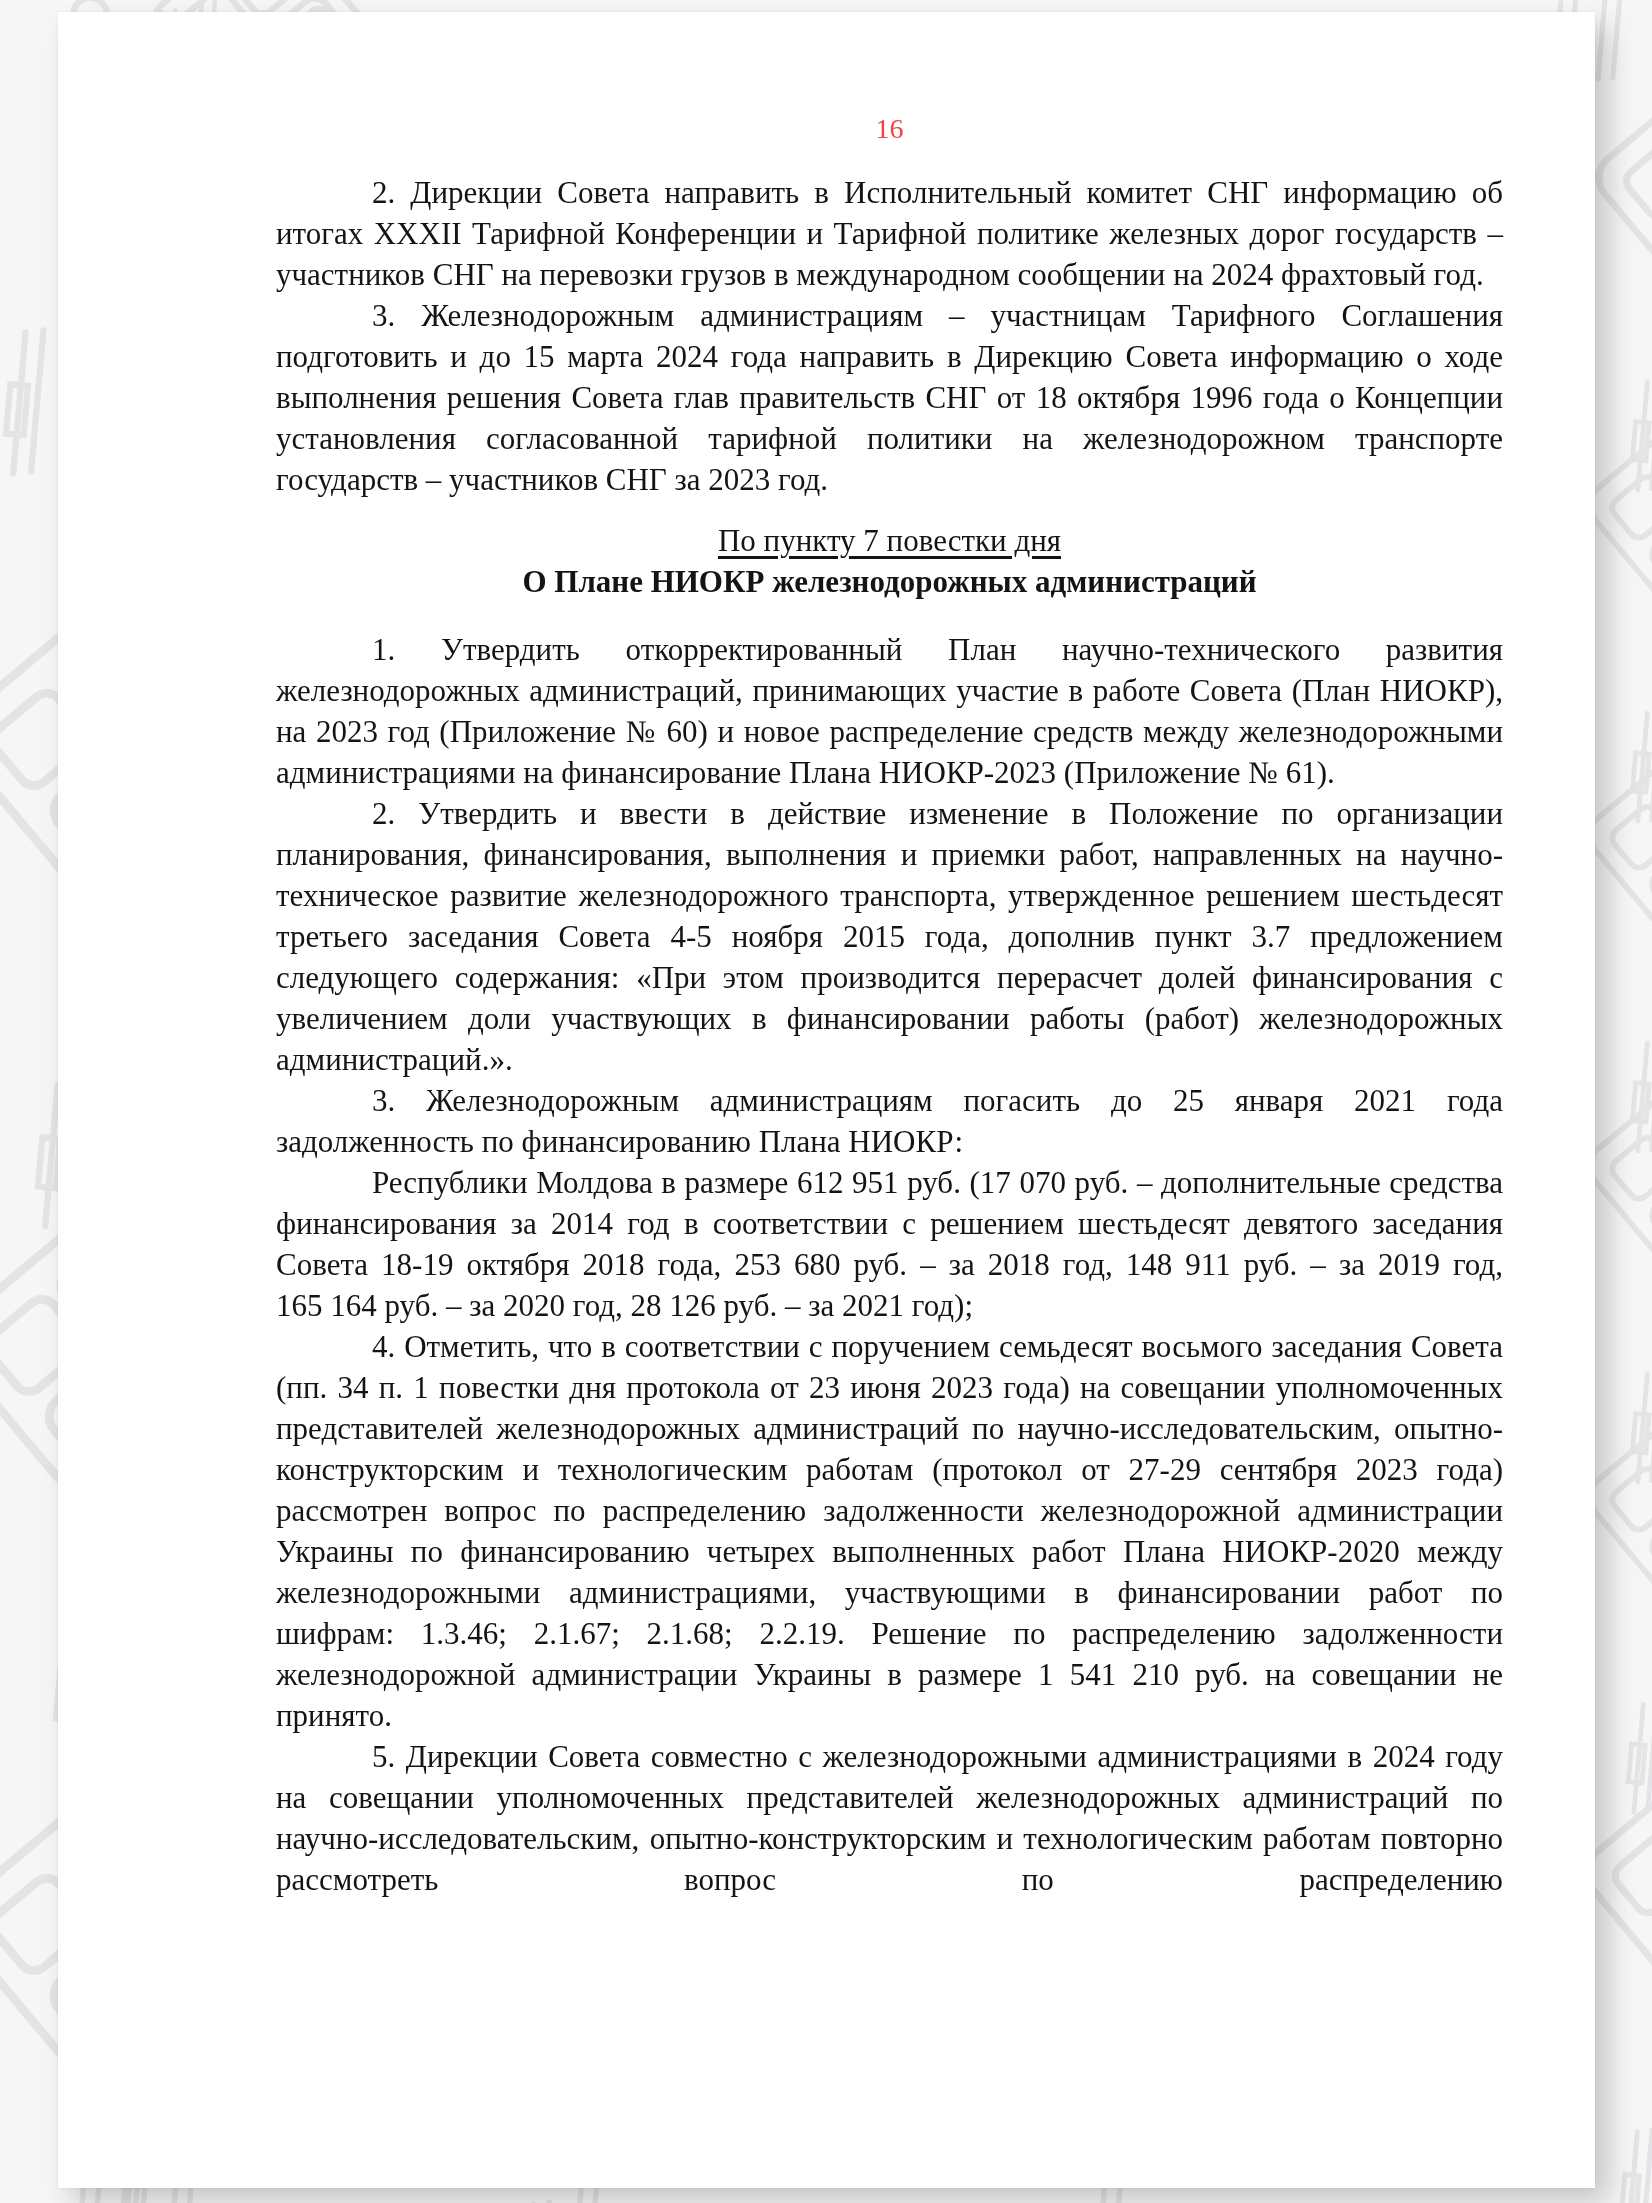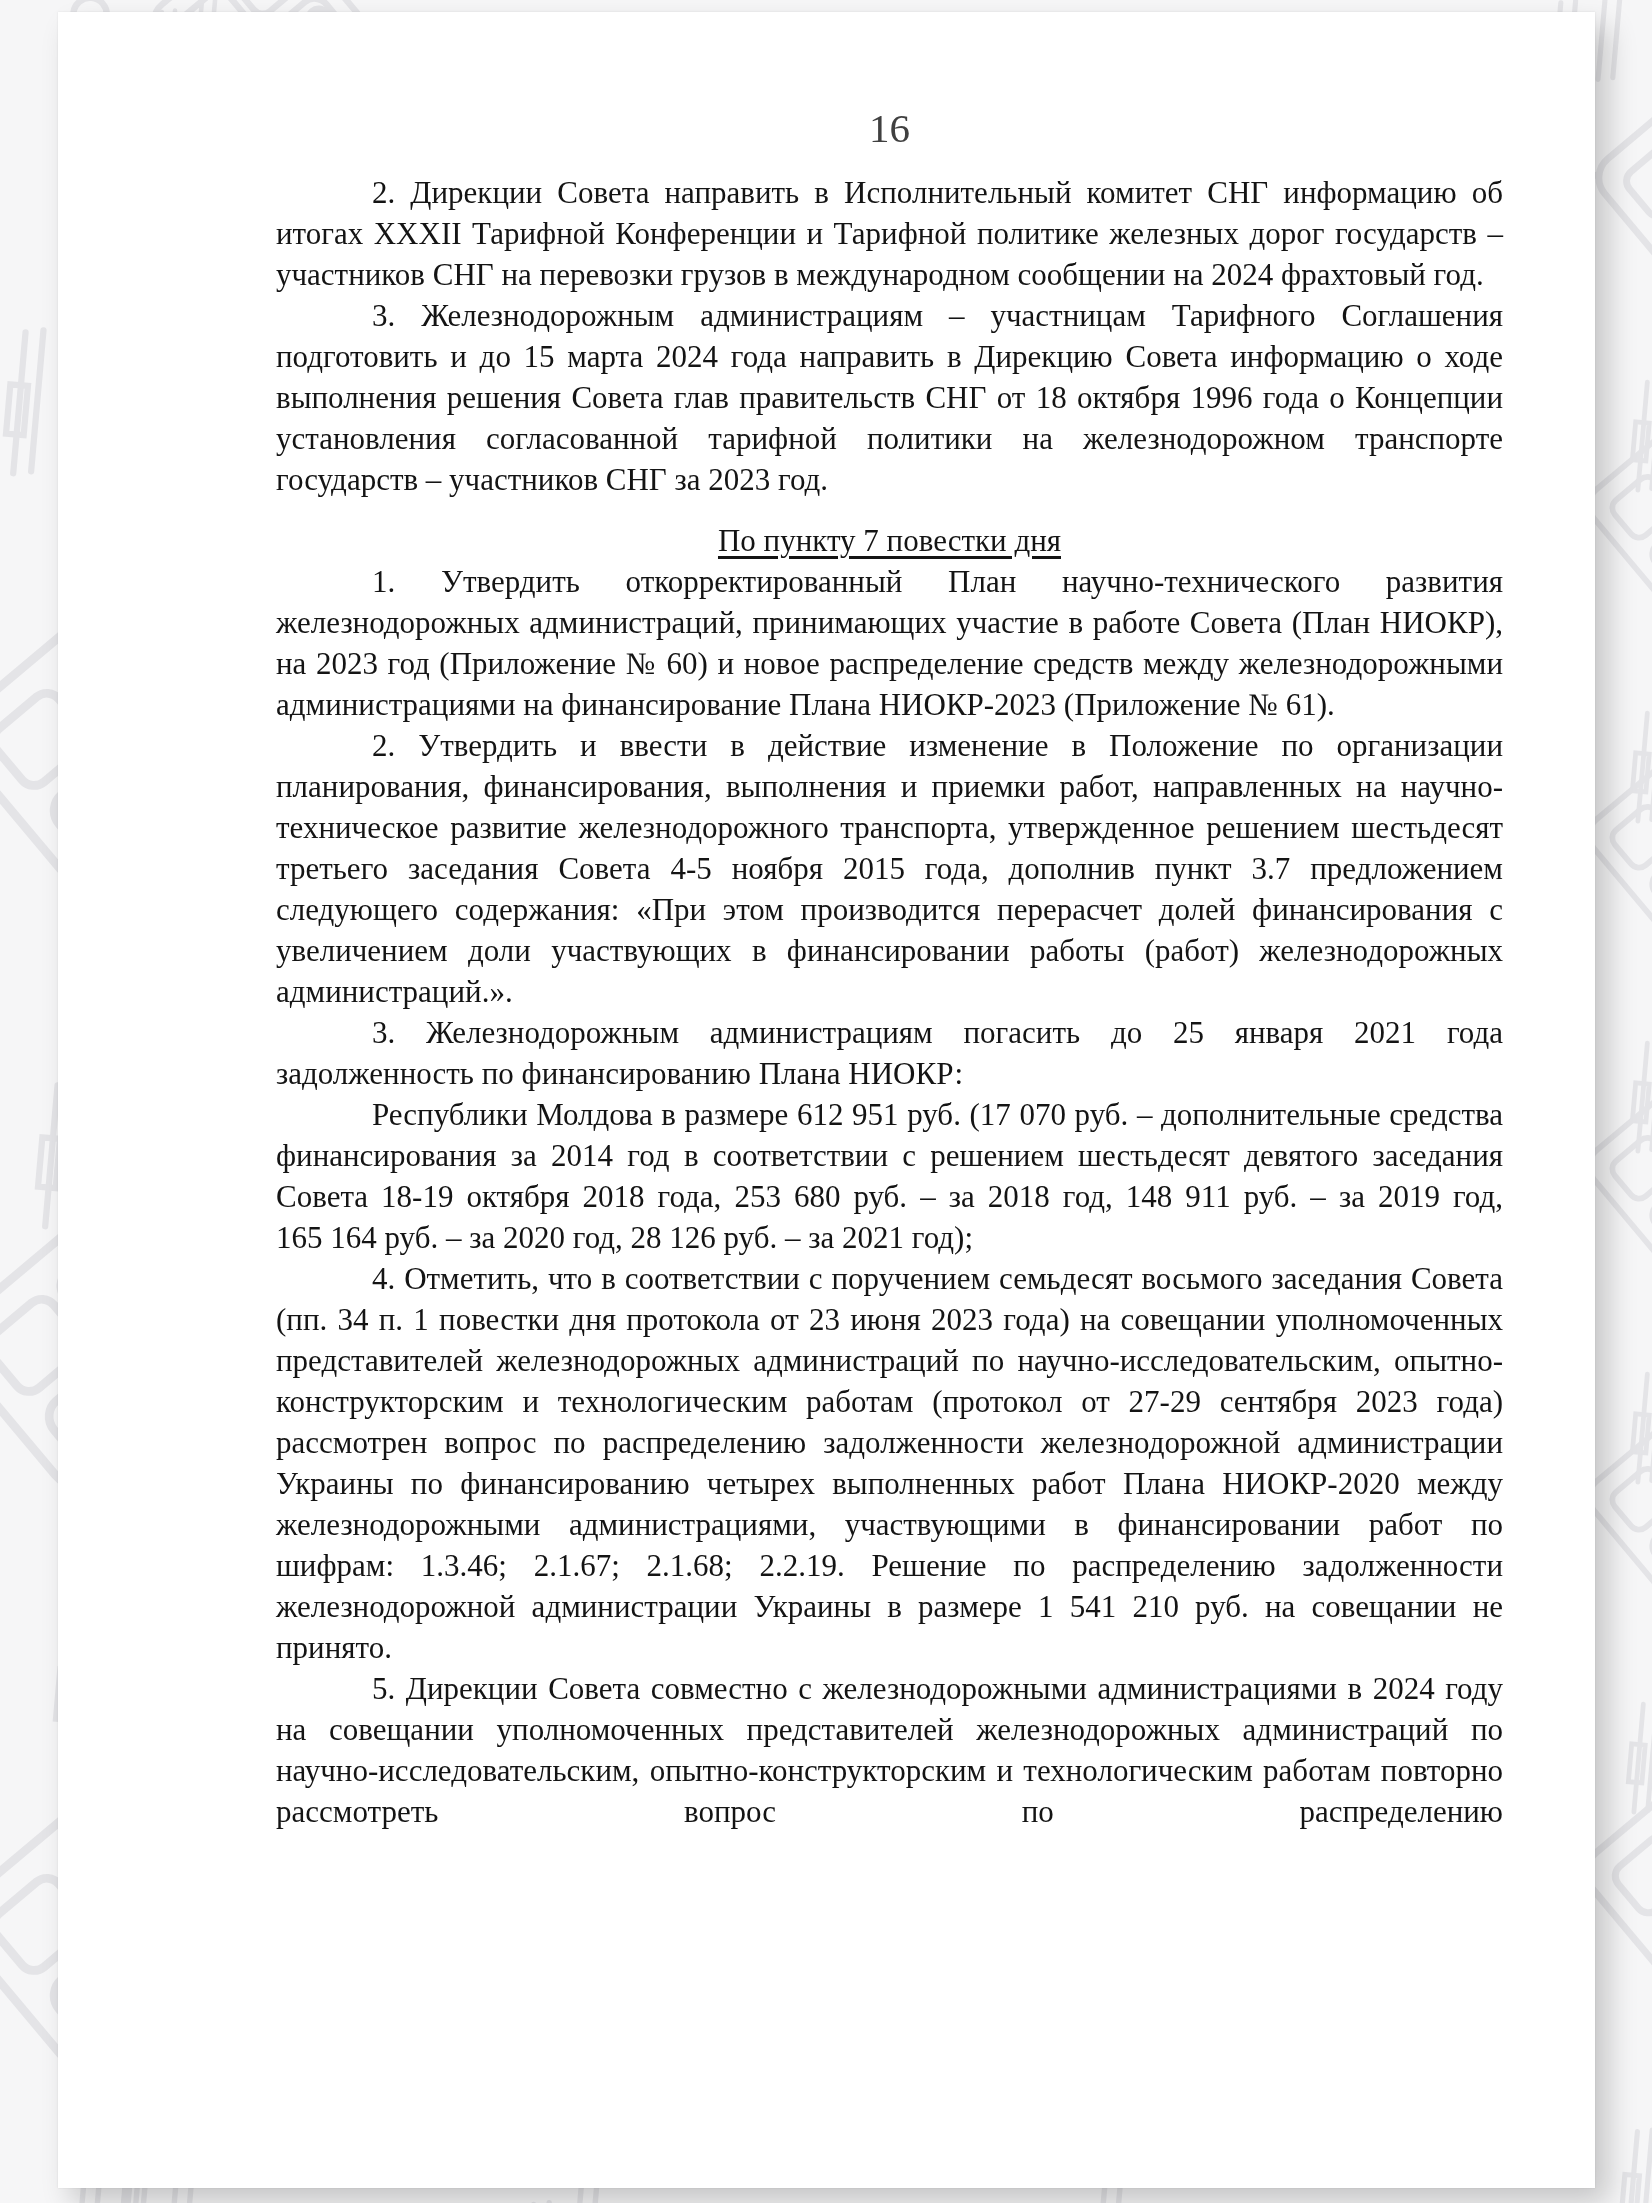--- a/index.html
+++ b/index.html
@@ -27,23 +27,23 @@
     box-sizing: border-box;
     padding: 0 92px 0 218px;
     background: #ffffff;
     box-shadow: 13px 14.7px 27.5px rgba(0,0,0,0.20), 0 0 1.8px rgba(0,0,0,0.10);
   }
 
   .page-number {
     margin-top: 96px;
     margin-bottom: 23px;
     text-align: center;
-    font-size: 41px;
-    line-height: 41px;
-    color: #404040;
+    font-size: 28px;
+    line-height: 41px;
+    color: #ef4444;
   }
 
   .doc {
     font-size: 31px;
     line-height: 41px;
     color: #141414;
     text-align: justify;
   }
   .doc p.para {
     margin: 0;
@@ -185,20 +185,21 @@
     </svg>
 
   <div class="sheet">
     <div class="page-number">16</div>
 
     <div class="doc">
       <p class="para">2. Дирекции Совета направить в Исполнительный комитет СНГ информацию об итогах XXXII Тарифной Конференции и Тарифной политике железных дорог государств – участников СНГ на перевозки грузов в международном сообщении на 2024 фрахтовый год.</p>
       <p class="para">3. Железнодорожным администрациям – участницам Тарифного Соглашения подготовить и до 15 марта 2024 года направить в Дирекцию Совета информацию о ходе выполнения решения Совета глав правительств СНГ от 18 октября 1996 года о Концепции установления согласованной тарифной политики на железнодорожном транспорте государств – участников СНГ за 2023 год.</p>
 
       <h2 class="agenda">По пункту 7 повестки дня</h2>
+      <h3 class="agenda-sub">О Плане НИОКР железнодорожных администраций</h3>
 
       <p class="para">1. Утвердить откорректированный План научно-технического развития железнодорожных администраций, принимающих участие в работе Совета (План НИОКР), на 2023 год (Приложение № 60) и новое распределение средств между железнодорожными администрациями на финансирование Плана НИОКР-2023 (Приложение № 61).</p>
       <p class="para">2. Утвердить и ввести в действие изменение в Положение по организации планирования, финансирования, выполнения и приемки работ, направленных на научно-техническое развитие железнодорожного транспорта, утвержденное решением шестьдесят третьего заседания Совета 4-5 ноября 2015 года, дополнив пункт 3.7 предложением следующего содержания: «При этом производится перерасчет долей финансирования с увеличением доли участвующих в финансировании работы (работ) железнодорожных администраций.».</p>
       <p class="para">3. Железнодорожным администрациям погасить до 25 января 2021 года задолженность по финансированию Плана НИОКР:</p>
       <p class="para">Республики Молдова в размере 612&nbsp;951 руб. (17&nbsp;070 руб. – дополнительные средства финансирования за 2014 год в соответствии с решением шестьдесят девятого заседания Совета 18-19 октября 2018 года, 253&nbsp;680 руб. – за 2018 год, 148&nbsp;911 руб. – за 2019 год, 165&nbsp;164 руб. – за 2020 год, 28&nbsp;126 руб. – за 2021 год);</p>
       <p class="para">4. Отметить, что в соответствии с поручением семьдесят восьмого заседания Совета (пп. 34 п. 1 повестки дня протокола от 23 июня 2023 года) на совещании уполномоченных представителей железнодорожных администраций по научно-исследовательским, опытно-конструкторским и технологическим работам (протокол от 27-29 сентября 2023 года) рассмотрен вопрос по распределению задолженности железнодорожной администрации Украины по финансированию четырех выполненных работ Плана НИОКР-2020 между железнодорожными администрациями, участвующими в финансировании работ по шифрам: 1.3.46; 2.1.67; 2.1.68; 2.2.19. Решение по распределению задолженности железнодорожной администрации Украины в размере 1&nbsp;541&nbsp;210 руб. на совещании не принято.</p>
       <p class="para continued">5. Дирекции Совета совместно с железнодорожными администрациями в 2024 году на совещании уполномоченных представителей железнодорожных администраций по научно-исследовательским, опытно-конструкторским и технологическим работам повторно рассмотреть вопрос по распределению</p>
     </div>
   </div>
 </div>

